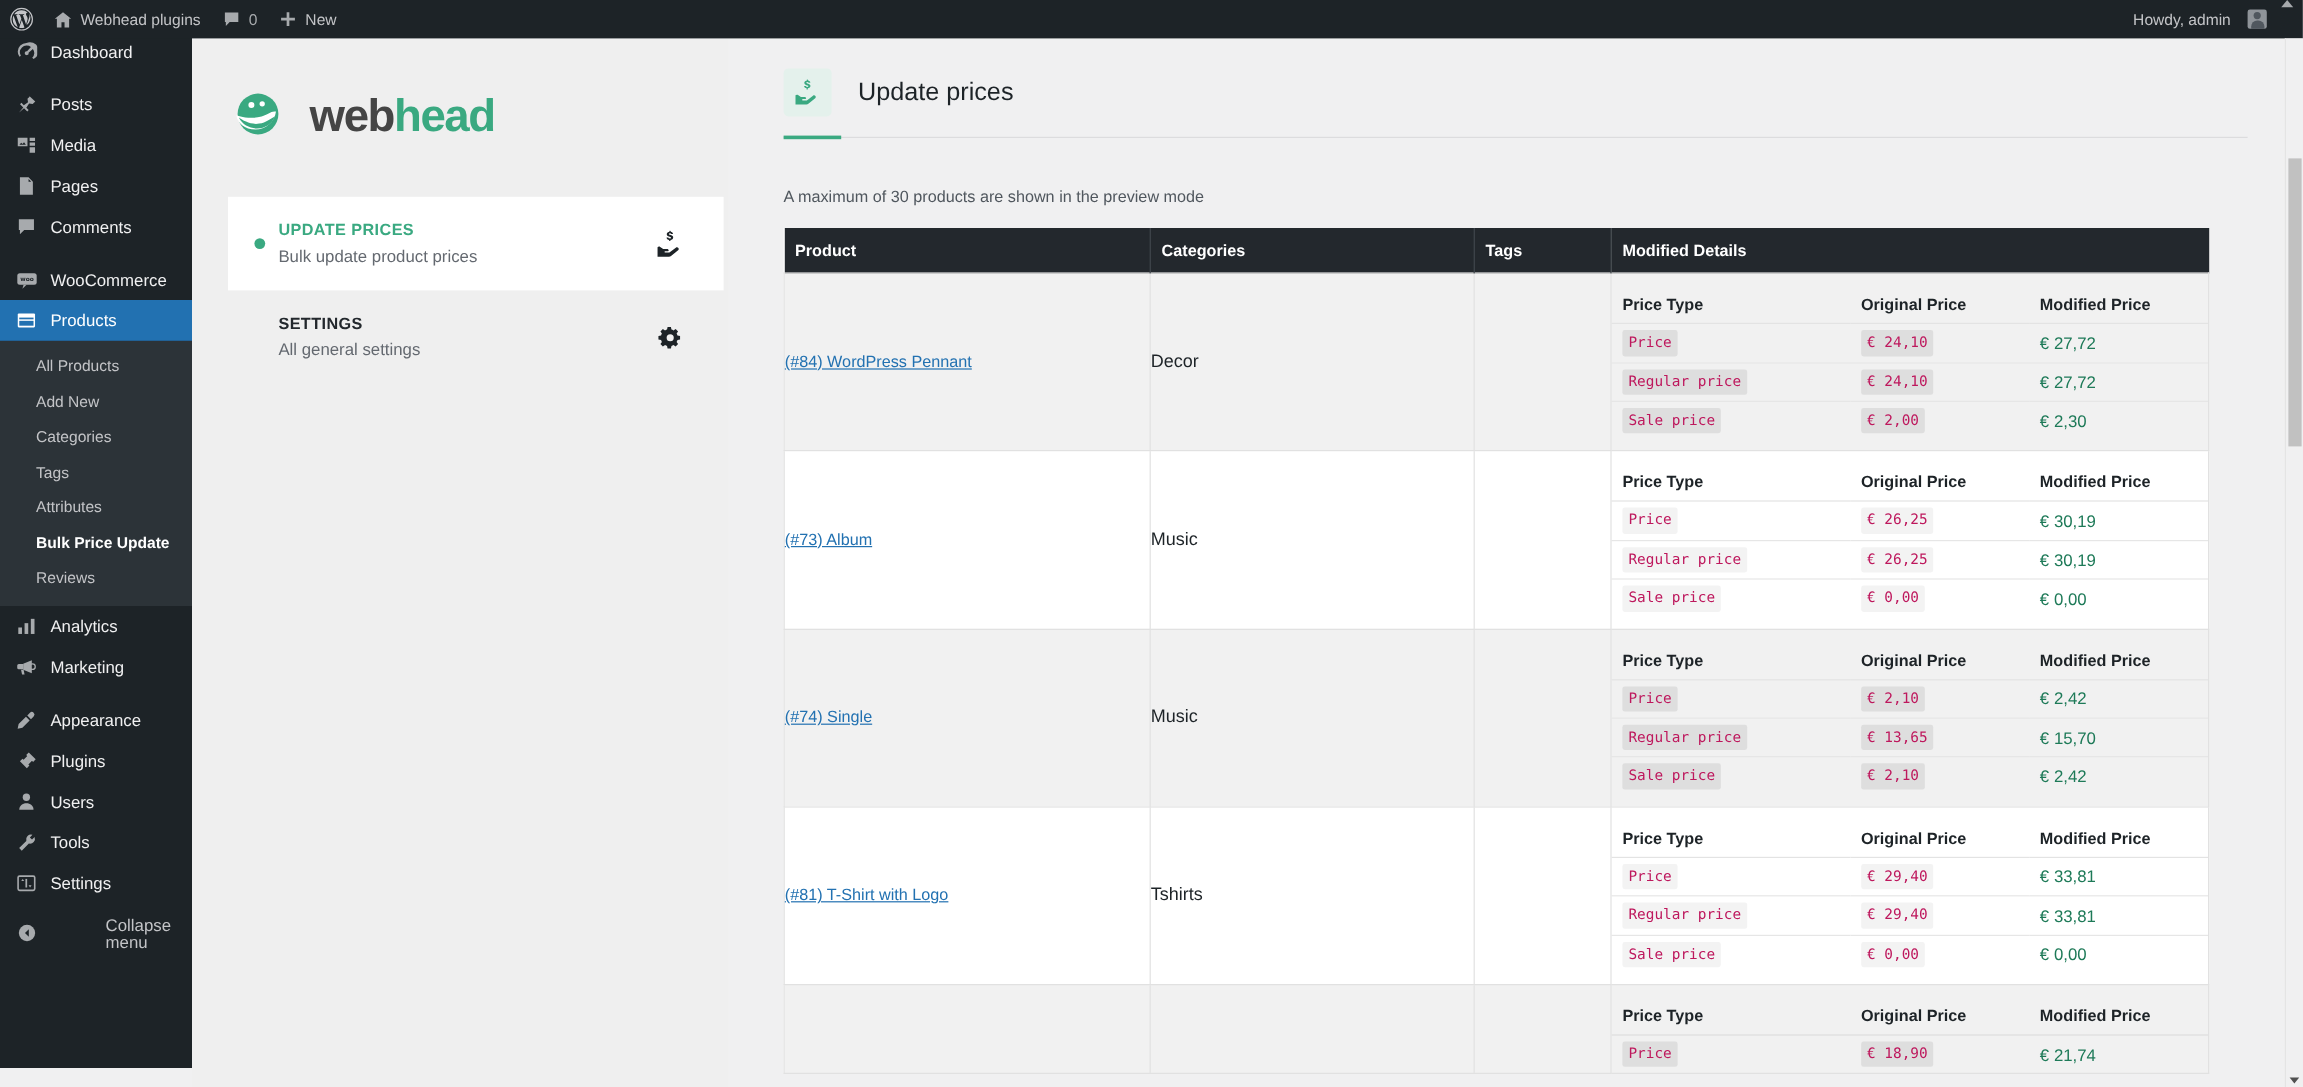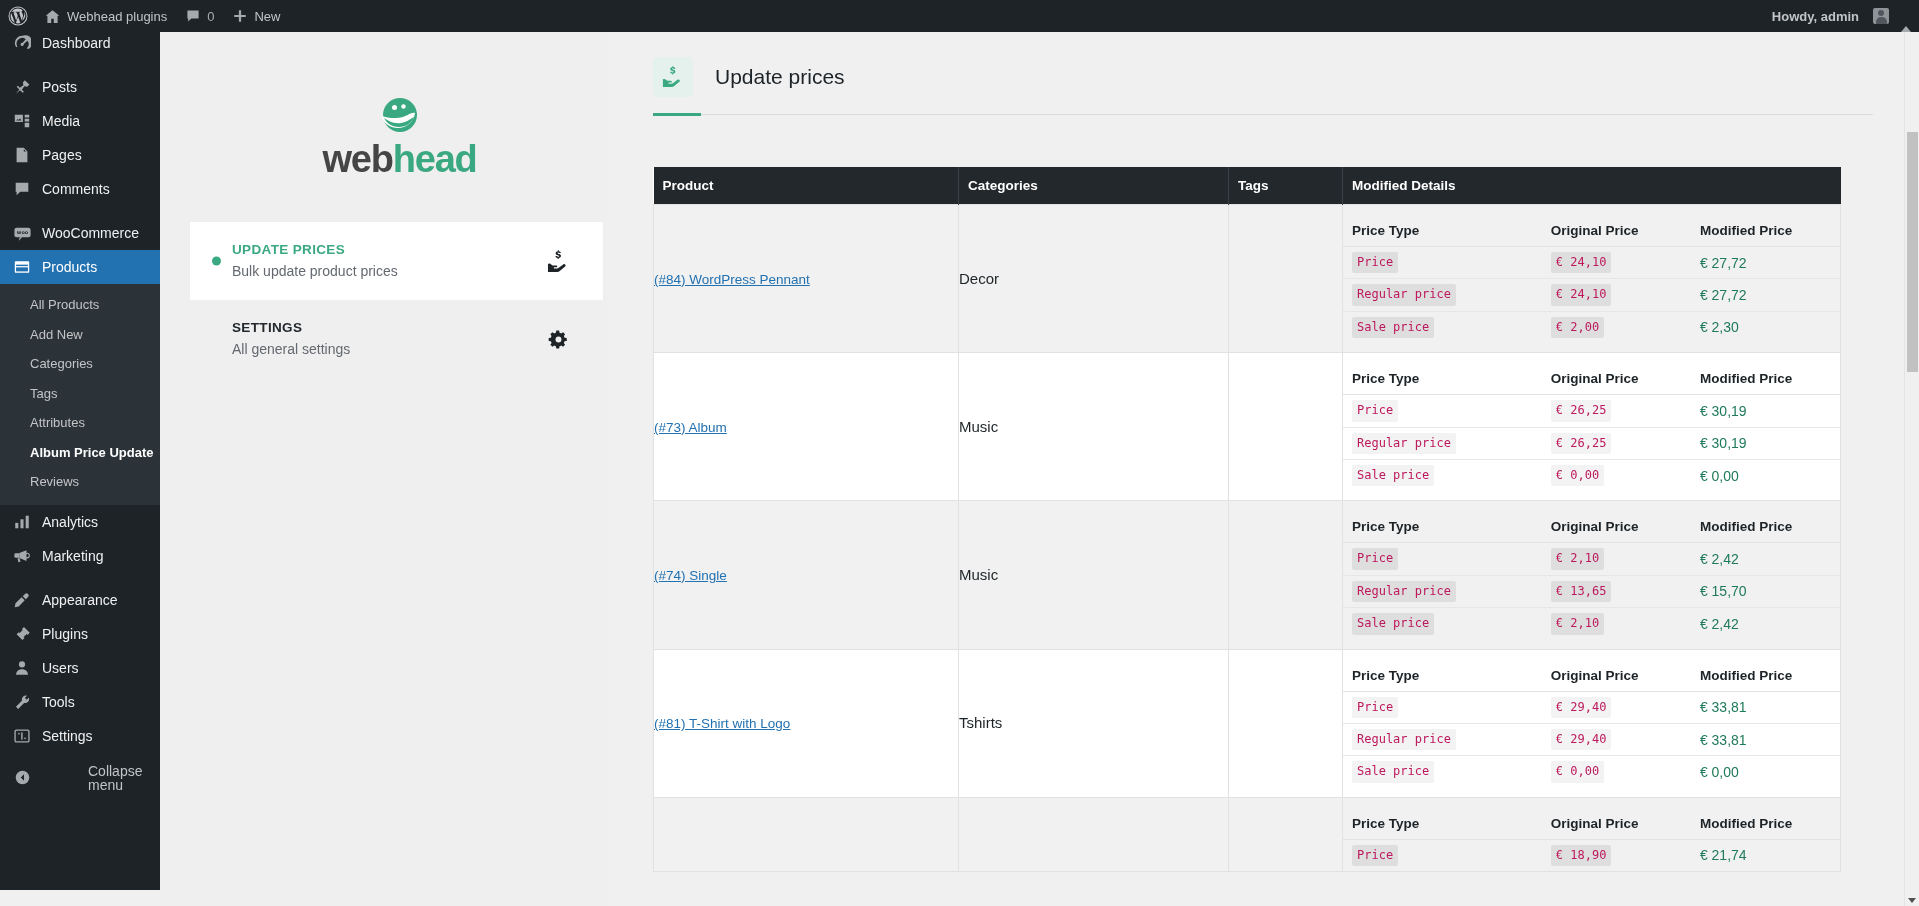--- a/index.html
+++ b/index.html
@@ -21,21 +21,21 @@
     color: #c3c4c7; font-size: 13px;
     z-index: 50;
   }
   .ab-item {
     display: flex; align-items: center; gap: 6px;
     height: 32px; padding: 0 9px;
     color: #c3c4c7; text-decoration: none;
     white-space: nowrap; font-size: 13px;
   }
   .ab-logo { padding-left: 8px; padding-right: 7px; }
-  .ab-right { margin-left: auto; display: flex; align-items: flex-end; padding-right: 6px; font-weight: bold; }
+  .ab-right { margin-left: auto; display: flex; align-items: flex-start; padding-right: 6px; }
   .ab-avatar {
     width: 16px; height: 16px; border-radius: 2px;
     background: #8f9499; position: relative; overflow: hidden;
     margin-left: 8px; flex: none;
   }
   .ab-avatar::before {
     content: ""; position: absolute; left: 5px; top: 2px;
     width: 6px; height: 6px; border-radius: 50%; background: #50575e;
   }
   .ab-avatar::after {
@@ -86,22 +86,22 @@
 
   svg.ico { display: block; }
 
   
   #wh-panel {
     position: absolute; top: 32px; left: 160px;
     width: 447px; height: 874px;
     background: #efefef;
   }
   #wh-logo {
-    margin: 62px 0 0 32px;
-    display: flex; align-items: center; gap: 0; flex-direction: column;
+    margin: 42px 0 0 32px;
+    display: flex; align-items: center; gap: 20px;
   }
   .logo-face { width: 46px; height: 46px; flex: none; }
   .logo-word { font-size: 38px; font-weight: 700; letter-spacing: -1.2px; line-height: 1; }
   .logo-web { color: #454545; }
   .logo-head { color: #3aa981; }
 
   .wh-card {
     position: relative;
     margin-left: 30px;
     width: 413px;
@@ -377,21 +377,21 @@
     </span>
     <span class="mlabel">Products</span>
   </div>
 
   <div class="submenu">
     <a>All Products</a>
     <a>Add New</a>
     <a>Categories</a>
     <a>Tags</a>
     <a>Attributes</a>
-    <a class="cur">Album Price Update</a>
+    <a class="cur">Bulk Price Update</a>
     <a>Reviews</a>
   </div>
 
   <div class="menu-top">
     <span class="mi">
       <svg class="ico" width="18" height="18" viewBox="0 0 20 20" fill="currentColor">
         <rect x="2.5" y="11" width="3.4" height="6"></rect>
         <rect x="8.3" y="7" width="3.4" height="10"></rect>
         <rect x="14.1" y="3" width="3.4" height="14"></rect>
       </svg>
@@ -527,20 +527,21 @@
       <svg class="ico" width="22" height="22" viewBox="0 0 24 24" fill="currentColor">
         <path d="M11.6 1.2c-1.5 0-2.6.9-2.6 2.1 0 1.1.8 1.7 2 2.1l.9.3c.6.2.8.4.8.7 0 .4-.4.6-1 .6-.7 0-1.2-.3-1.3-.8H8.8c.1 1.2 1 2 2.3 2.1v1h1.1v-1c1.4-.1 2.4-1 2.4-2.1 0-1-.7-1.7-2-2.1l-.9-.3c-.6-.2-.9-.4-.9-.7 0-.4.4-.6 1-.6.6 0 1 .3 1.1.7h1.6c-.1-1.1-.9-1.9-2.1-2V.3h-1.1v.9h.3z"></path>
         <path d="M1 14.6c.6-.6 1.6-.7 2.3-.2l2.6 1.7h3.4c.8 0 1.4.6 1.4 1.3 0 .4-.3.7-.7.7H7.2v1.2h3.3c.5 0 1-.2 1.4-.5l5-3.8c.7-.5 1.7-.4 2.2.3.5.6.4 1.5-.2 2l-5.9 4.8c-.6.5-1.4.8-2.2.8H1v-8.3z"></path>
       </svg>
     </span>
     <h1 class="page-head-title">Update prices</h1>
   </div>
   <div class="head-rule"></div>
 
   <div class="results-block">
+    <div class="results-sub">A maximum of 30 products are shown in the preview mode</div>
 
     <table class="wh-table">
       <thead>
         <tr>
           <th class="col-product">Product</th>
           <th class="col-cats">Categories</th>
           <th class="col-tags">Tags</th>
           <th class="col-mod">Modified Details</th>
         </tr>
       </thead>

